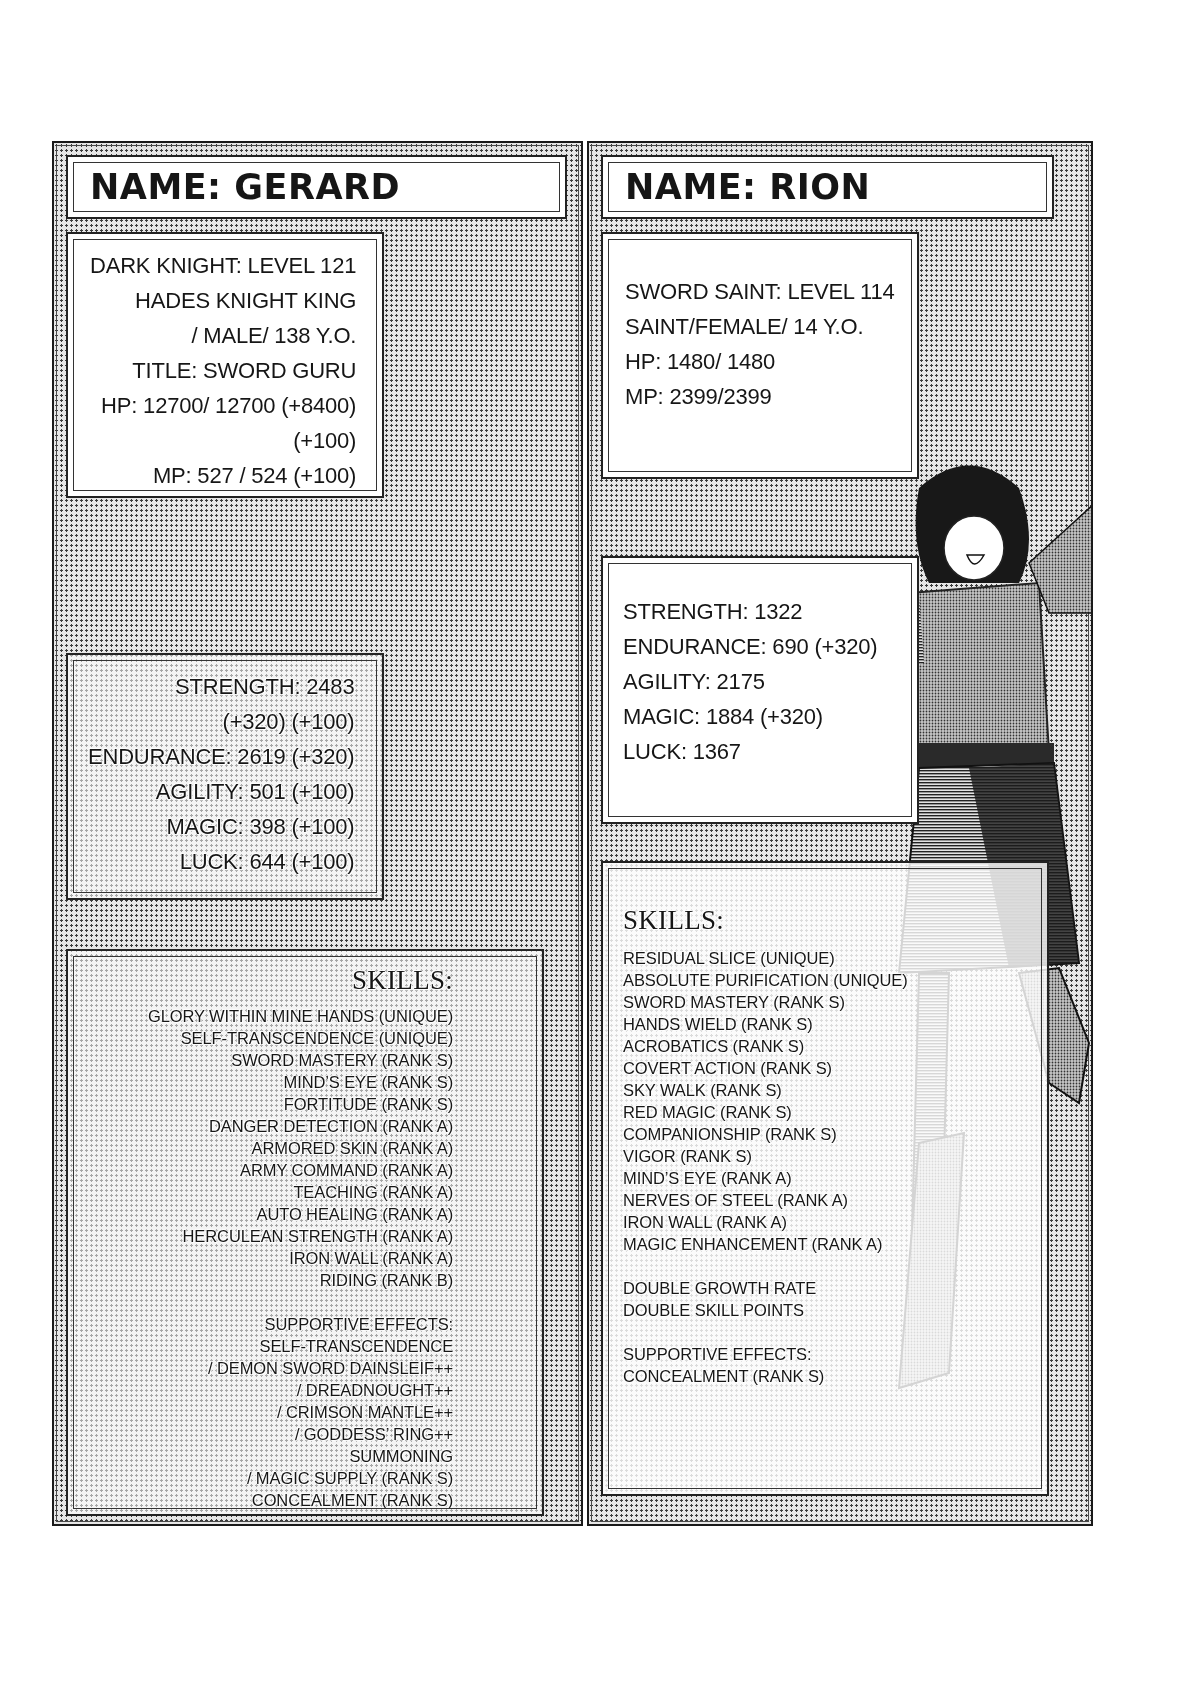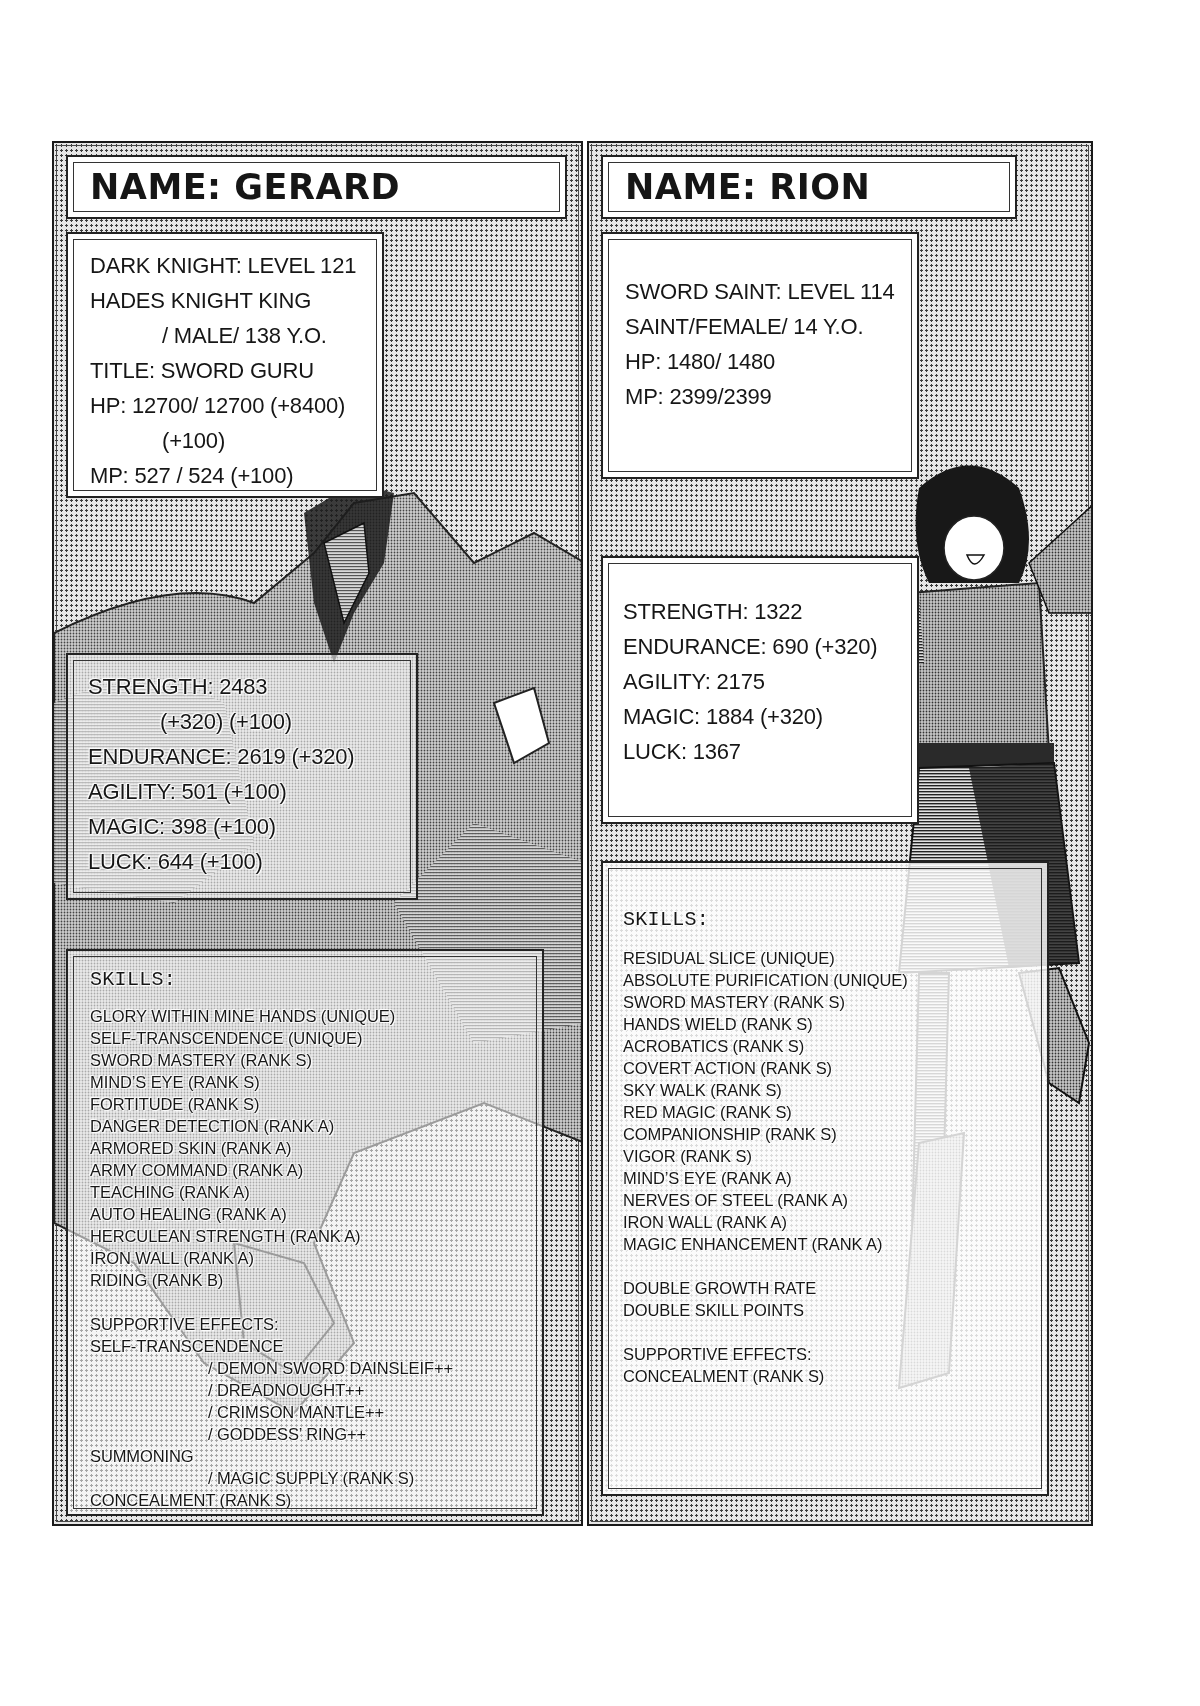--- a/index.html
+++ b/index.html
@@ -46,40 +46,40 @@
 
     .stat-lines { position: absolute; left: 26px; top: 18px; }
     .stat-line {
       font-size: 22px; line-height: 35px; white-space: pre;
       font-family: "Liberation Sans", sans-serif;
       letter-spacing: -0.2px;
     }
     .indent { padding-left: 72px; }
 
     .skills-title {
-      font-size: 20px; line-height: 30px;
-      font-family: Liberation Mono, monospace;
+      font-size: 27px; line-height: 30px;
+      font-family: Liberation Serif, serif;
       letter-spacing: 0.3px;
     }
     .skill-line {
       font-size: 16.5px; line-height: 22px; white-space: pre;
       font-family: "Liberation Sans", sans-serif;
       letter-spacing: -0.1px;
     }
     .skill-indent { padding-left: 118px; }
     .gap { height: 22px; }
 
     .halo .skill-line, .halo .stat-line, .halo .skills-title {
       text-shadow: 0 0 2px #fff, 0 0 2px #fff, 0 0 3px #fff, 1px 1px 1px #fff, -1px -1px 1px #fff;
     }
   </style>
 </head>
 <body>
 
-<div class="panel" style="left:52px; top:141px; width:531px; height:1385px;">
+<div class="panel" style="left:52px; top:141px; width:531px; height:1385px;text-align:right;">
   <div class="panel-inner-border"></div>
 
   <svg class="art" width="531" height="1385" viewBox="0 0 531 1385">
     <defs>
       <pattern id="lines" width="4" height="3" patternUnits="userSpaceOnUse">
         <rect width="4" height="3" fill="#d8d8d8"></rect>
         <rect width="4" height="1.2" fill="#555"></rect>
       </pattern>
       <pattern id="dense" width="3" height="3" patternUnits="userSpaceOnUse">
         <rect width="3" height="3" fill="#cfcfcf"></rect>
@@ -104,21 +104,21 @@
       <div class="stat-line">DARK KNIGHT: LEVEL 121</div>
       <div class="stat-line">HADES KNIGHT KING</div>
       <div class="stat-line indent">/ MALE/ 138 Y.O.</div>
       <div class="stat-line">TITLE: SWORD GURU</div>
       <div class="stat-line">HP: 12700/ 12700 (+8400)</div>
       <div class="stat-line indent">(+100)</div>
       <div class="stat-line">MP: 527 / 524 (+100)</div>
     </div>
   </div>
 
-  <div class="box translucent halo" style="left:12px; top:510px; width:352px; height:247px;">
+  <div class="box translucent halo" style="left:12px; top:510px; width:318px; height:247px;">
     <div class="stat-lines" style="left:20px; top:14px;">
       <div class="stat-line">STRENGTH: 2483</div>
       <div class="stat-line indent">(+320) (+100)</div>
       <div class="stat-line">ENDURANCE: 2619 (+320)</div>
       <div class="stat-line">AGILITY: 501 (+100)</div>
       <div class="stat-line">MAGIC: 398 (+100)</div>
       <div class="stat-line">LUCK: 644 (+100)</div>
     </div>
   </div>
 
@@ -182,21 +182,21 @@
     <path d="M330,625 L465,620 L490,820 L310,830 Z" fill="url(#hlines)" stroke="#111" stroke-width="2"></path>
     <path d="M380,625 L465,620 L490,820 L420,825 Z" fill="#1b1b1b" opacity="0.8"></path>
 
     <path d="M330,830 L360,830 L350,1200 L320,1200 Z" fill="url(#hlines)" stroke="#111" stroke-width="2"></path>
     <path d="M330,1000 L375,990 L360,1230 L310,1245 Z" fill="url(#rdense)" stroke="#111" stroke-width="2"></path>
     <path d="M430,830 L470,825 L500,900 L490,960 L460,940 Z" fill="url(#rdense)" stroke="#111" stroke-width="2"></path>
 
     <path d="M440,420 L506,360 L506,470 L460,470 Z" fill="url(#rdense)" stroke="#111" stroke-width="1.5"></path>
   </svg>
 
-  <div class="box name-box" style="left:12px; top:12px; width:416px; height:64px;">
+  <div class="box name-box" style="left:12px; top:12px; width:453px; height:64px;">
     <span class="name-text" style="left:22px; top:10px;">NAME: RION</span>
   </div>
 
   <div class="box" style="left:12px; top:89px; width:318px; height:247px;">
     <div class="stat-lines" style="left:22px; top:40px;">
       <div class="stat-line">SWORD SAINT: LEVEL 114</div>
       <div class="stat-line">SAINT/FEMALE/ 14 Y.O.</div>
       <div class="stat-line">HP: 1480/ 1480</div>
       <div class="stat-line">MP: 2399/2399</div>
     </div>

